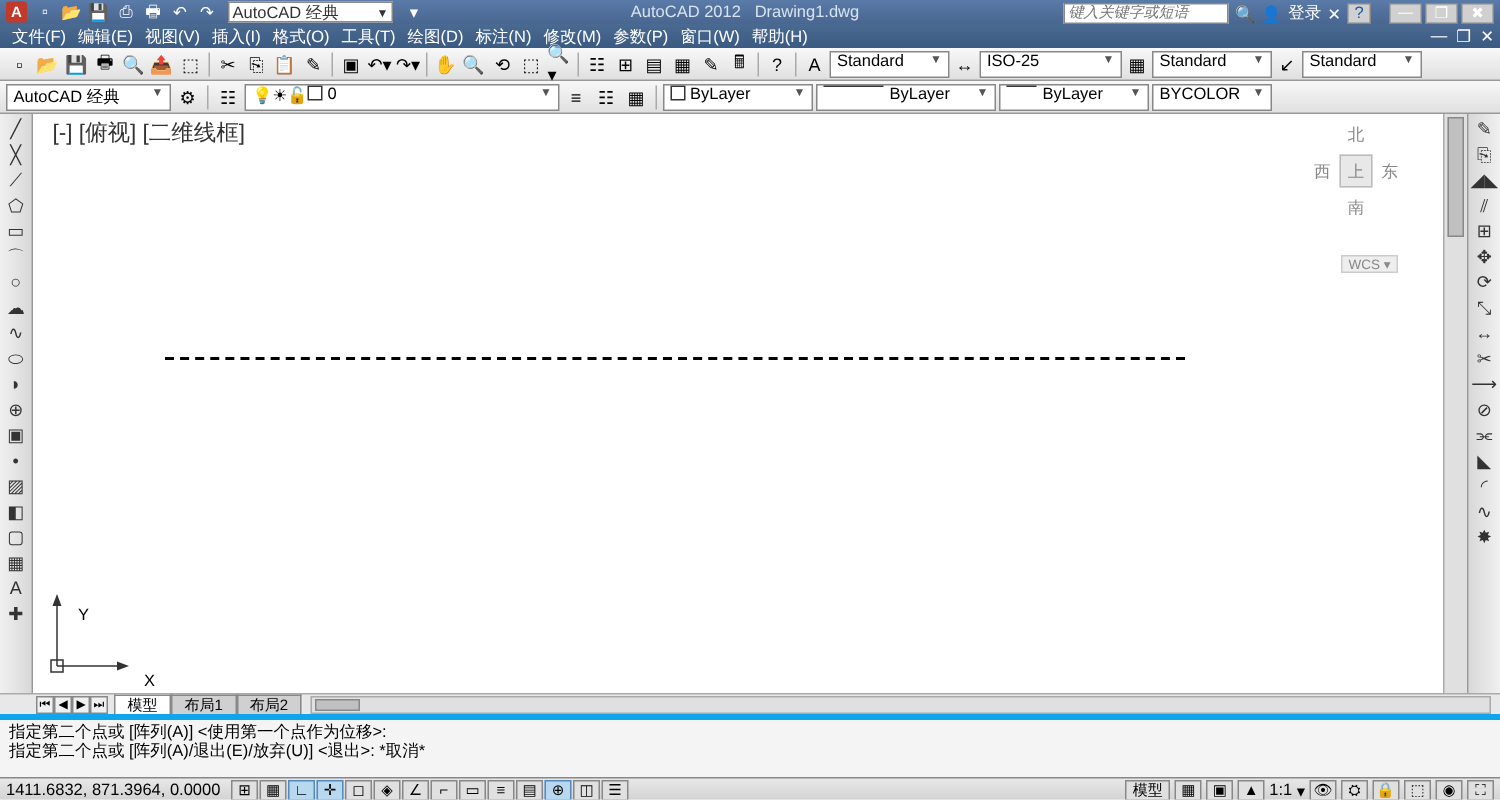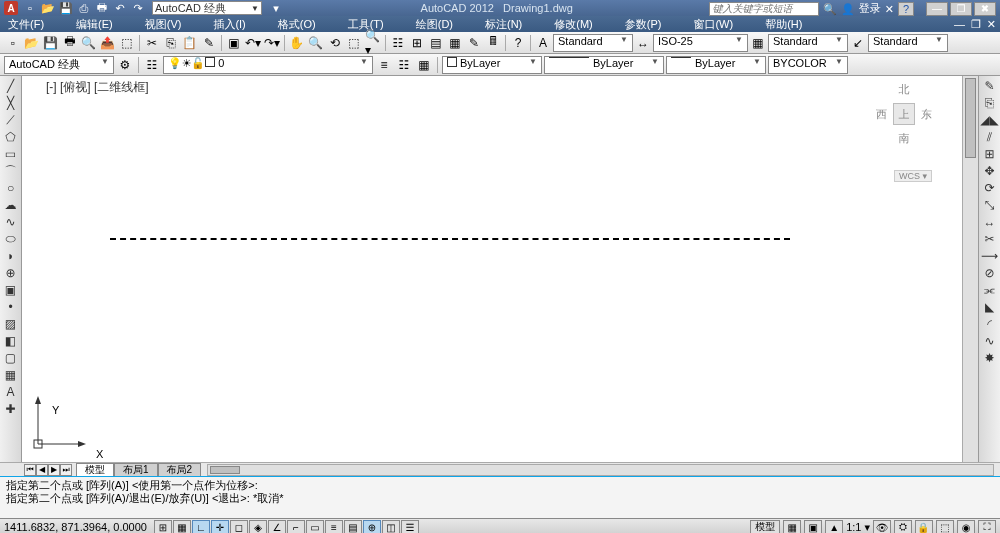--- a/index.html
+++ b/index.html
@@ -9,54 +9,54 @@
 .app-icon{width:14px;height:14px;background:#c0392b;border-radius:2px;margin-right:4px;display:flex;align-items:center;justify-content:center;font-weight:bold;font-size:10px}
 .quick-icons{display:flex;gap:2px}
 .qicon{width:16px;height:14px;display:flex;align-items:center;justify-content:center;color:#fff;font-size:11px}
 .ws-dd{background:#fff;color:#333;height:14px;width:110px;border:1px solid #888;margin:0 6px;display:flex;align-items:center;padding:0 2px}
 .ws-dd .arr{margin-left:auto;font-size:8px}
 .title-center{flex:1;text-align:center;color:#d8e4f0;font-size:11px}
 .title-right{display:flex;align-items:flex-end;gap:4px}
 .search-box{width:110px;height:14px;background:#fff;border:1px solid #888;color:#888;font-style:italic;padding:0 2px;font-size:10px}
 .win-btns{display:flex;gap:2px;margin-left:8px}
 .win-btn{width:22px;height:14px;background:#d0d0d0;border:1px solid #888;display:flex;align-items:center;justify-content:center;font-size:10px}
-.menubar{height:16px;background:linear-gradient(#4a6a92,#3a5a82);color:#fff;padding:0 4px;gap:24px}
+.menubar{height:16px;background:linear-gradient(#4a6a92,#3a5a82);color:#fff;padding:0 4px;gap:0}
 .menu-item{padding:0 4px;cursor:default}
 .toolbar1{height:22px;background:linear-gradient(#f8f8f8,#e0e0e0);border-bottom:1px solid #999;padding:0 4px;gap:1px}
 .tbtn{width:18px;height:18px;display:flex;align-items:center;justify-content:center;border:1px solid transparent;font-size:12px}
 .sep{width:1px;height:16px;background:#aaa;margin:0 2px}
 .dd{height:18px;background:#fff;border:1px solid #888;display:flex;align-items:flex-start;padding:0 4px}
 .dd .arr{margin-left:auto;font-size:8px;color:#555}
 .toolbar2{height:22px;background:linear-gradient(#f8f8f8,#e0e0e0);border-bottom:1px solid #999;padding:0 4px;gap:2px}
 .main-area{display:flex;height:386px;position:relative}
 .left-tools{width:22px;background:linear-gradient(90deg,#f0f0f0,#d8d8d8);border-right:1px solid #999;display:flex;flex-direction:column;align-items:center;padding-top:2px;gap:1px}
 .ltool{width:18px;height:16px;display:flex;align-items:center;justify-content:center;font-size:12px;color:#333}
 .canvas-wrap{flex:1;position:relative;background:#fff}
-.viewport-label{position:absolute;top:3px;left:24px;font-size:12px;color:#333}
+.viewport-label{position:absolute;top:3px;left:13px;font-size:15px;color:#333}
 .dashed-line{position:absolute;top:162px;left:88px;width:680px;border-top:2px dashed #000}
 .ucs{position:absolute;bottom:10px;left:8px}
 .ucs-y{position:absolute;bottom:10px;left:18px;font-size:11px}
 .ucs-x{position:absolute;bottom:-4px;left:52px;font-size:11px}
 .nav-cube{position:absolute;top:6px;right:28px;width:60px;text-align:center;color:#888;font-size:11px}
 .nav-cube .top-lbl{margin-bottom:6px}
 .nav-cube .mid{display:flex;align-items:center;justify-content:center;gap:6px}
 .nav-cube .cube-face{width:22px;height:22px;background:#e8e8e8;border:1px solid #bbb;display:flex;align-items:center;justify-content:center;font-size:11px}
 .nav-cube .bot-lbl{margin-top:6px}
 .wcs-badge{position:absolute;top:94px;right:30px;background:#eee;border:1px solid #ccc;padding:0 4px;font-size:9px;color:#888}
 .right-scroll{width:16px;background:#e0e0e0;border-left:1px solid #aaa;position:relative}
 .right-scroll .thumb{position:absolute;top:2px;left:2px;right:2px;height:80px;background:#c0c0c0;border:1px solid #888}
 .right-tools{width:22px;background:linear-gradient(90deg,#d8d8d8,#f0f0f0);border-left:1px solid #999;display:flex;flex-direction:column;align-items:center;padding-top:2px;gap:1px}
 .tabs-row{height:14px;background:#e8e8e8;border-top:1px solid #aaa;display:flex;align-items:center;padding-left:24px}
 .tab-nav{display:flex;gap:0;margin-right:4px}
 .tab-nav-btn{width:12px;height:12px;border:1px solid #888;background:#f0f0f0;display:flex;align-items:center;justify-content:center;font-size:8px}
 .tab{padding:0 8px;border:1px solid #888;border-bottom:none;background:#fff;font-size:10px;height:13px;display:flex;align-items:center}
 .tab.inactive{background:#d0d0d0}
 .hscroll{flex:1;margin:0 6px;height:12px;background:#e0e0e0;border:1px solid #aaa;position:relative}
 .hscroll .thumb{position:absolute;left:2px;top:1px;width:30px;height:8px;background:#c0c0c0;border:1px solid #888}
-.cmd-area{height:42px;background:#f4f4f4;border-top:1px solid #0ea5e9;padding:2px 6px;font-size:11px;line-height:13px;font-family:SimSun,monospace}
+.cmd-area{height:42px;background:#f4f4f4;border-top:4px solid #0ea5e9;padding:2px 6px;font-size:11px;line-height:13px;font-family:SimSun,monospace}
 .statusbar{height:17px;background:linear-gradient(#e8e8e8,#d0d0d0);border-top:1px solid #888;display:flex;align-items:center;padding:0 4px;font-size:10px}
 .status-left{width:150px}
 .status-mid{display:flex;gap:1px}
 .sbtn{width:18px;height:14px;border:1px solid #888;background:#e0e0e0;display:flex;align-items:center;justify-content:center;font-size:10px}
 .sbtn.active{background:#b8d8f0;border-color:#5588bb}
 .status-right{margin-left:auto;display:flex;align-items:center;gap:3px}
 .layer-swatch{width:10px;height:10px;border:1px solid #333;background:#fff;display:inline-block;margin-right:3px}
 </style>
 </head>
 <body>

